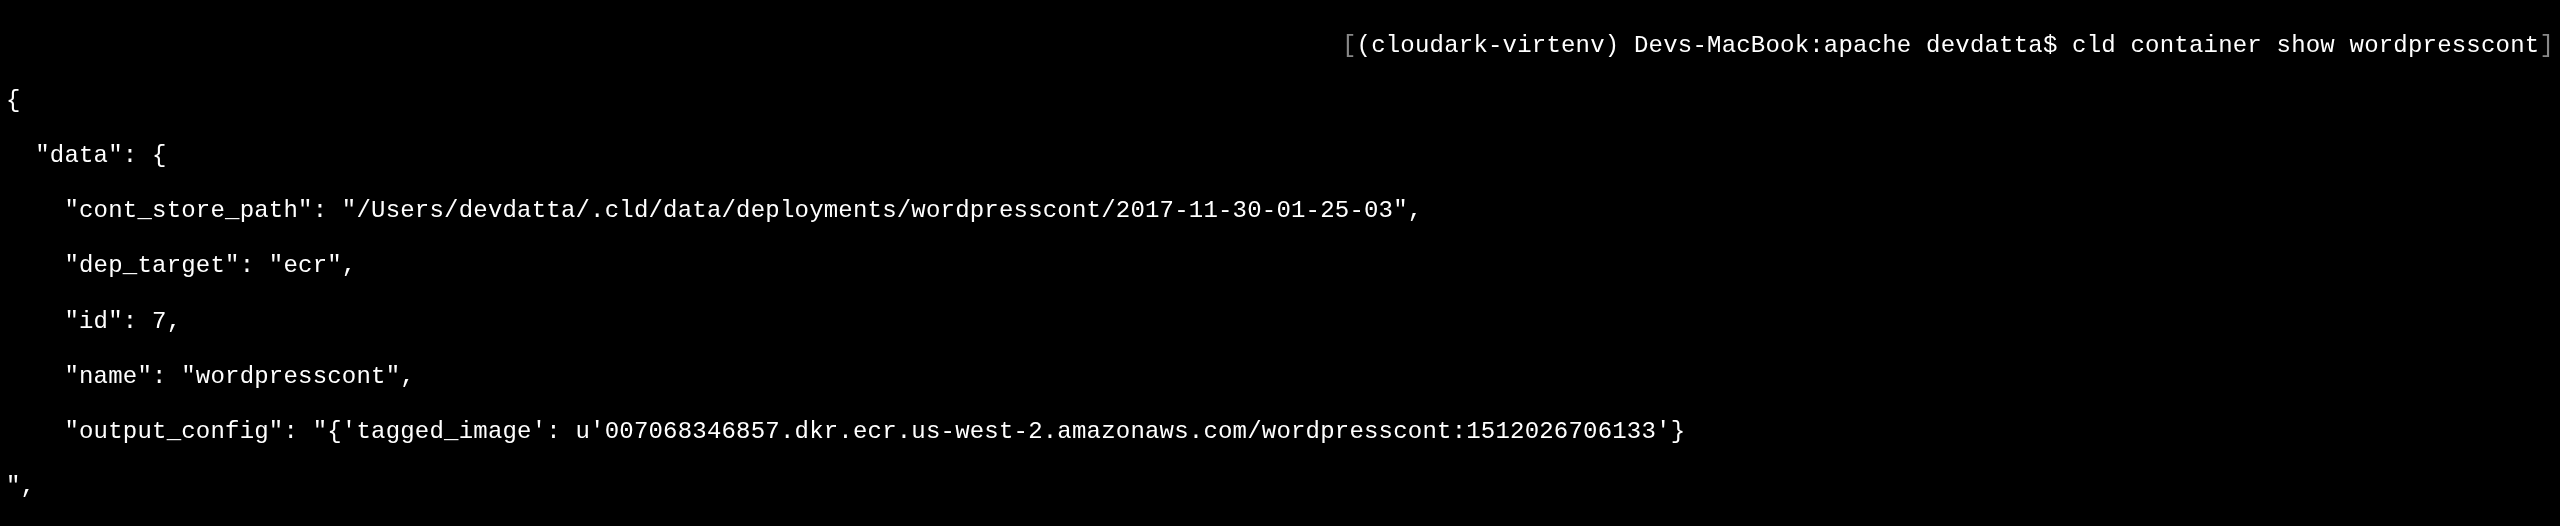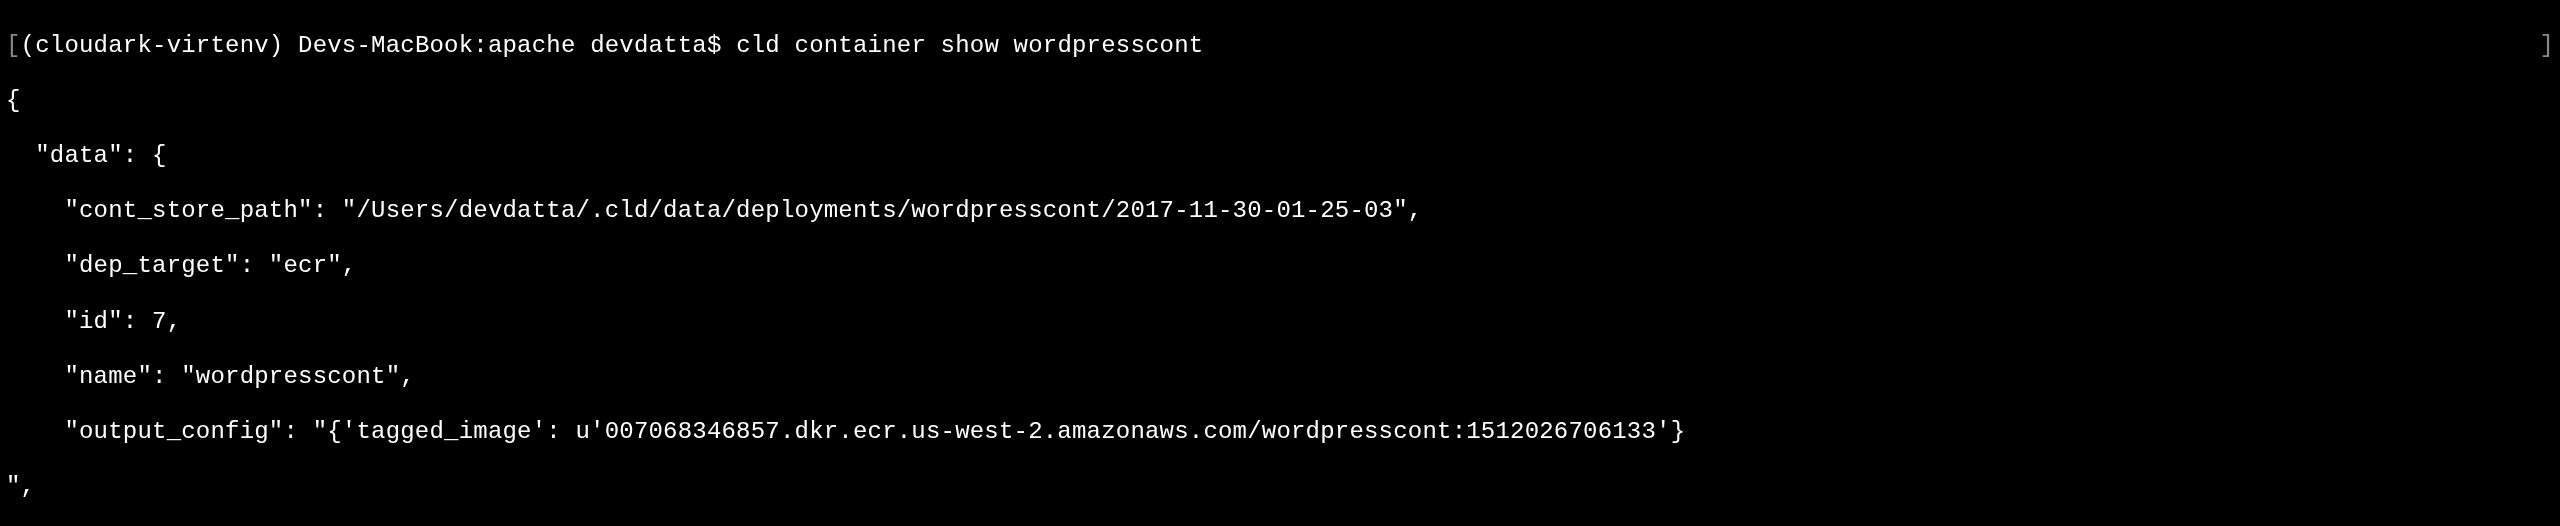--- a/index.html
+++ b/index.html
@@ -18,20 +18,21 @@
       height: 526px;
       overflow: hidden;
       letter-spacing: 0.2px;
     }
     .terminal {
       white-space: pre;
       font-weight: 500;
     }
     .prompt-line {
       display: block;
+      text-align: right;
     }
     .output-line {
       display: block;
     }
     .dimmed {
       color: #888888;
     }
   </style>
 </head>
 <body>

